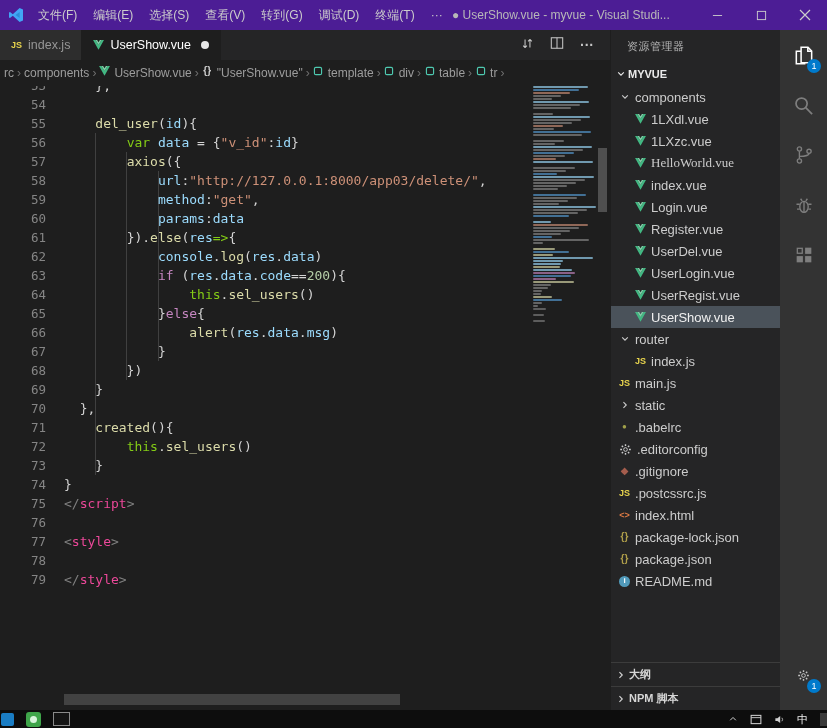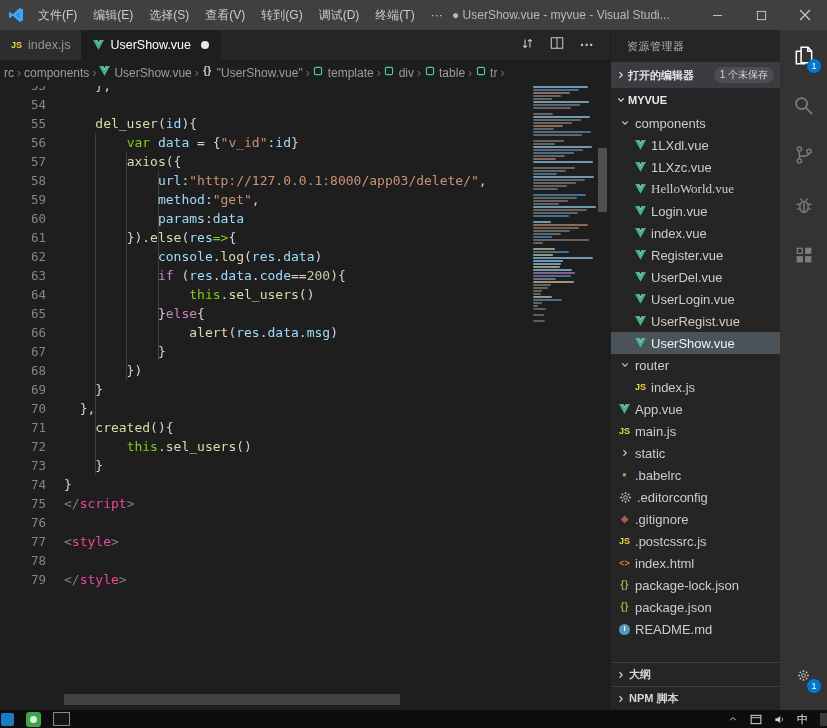--- a/index.html
+++ b/index.html
@@ -1,21 +1,21 @@
 <!DOCTYPE html>
 <html><head>
 <meta charset="utf-8">
 <style>
   *{margin:0;padding:0;box-sizing:border-box;}
   html,body{width:827px;height:728px;overflow:hidden;background:#1e1e1e;
     font-family:"Liberation Sans","DejaVu Sans",sans-serif;}
   .window{position:relative;width:827px;height:728px;background:#1e1e1e;}
 
   
-  .titlebar{position:absolute;left:0;top:0;width:827px;height:30px;background:#404040;
+  .titlebar{position:absolute;left:0;top:0;width:827px;height:30px;background:#4c1d95;
     display:flex;align-items:center;color:#cccccc;font-size:12px;z-index:5;}
   .logo{margin:0 6px 0 8px;display:flex;align-items:center;}
   .menus{display:flex;}
   .menu-item{padding:0 8px;line-height:30px;white-space:nowrap;}
   .window-title{position:absolute;left:452px;top:0;width:238px;height:30px;line-height:30px;
     color:#b8b8b8;font-size:12px;white-space:nowrap;overflow:hidden;}
   .win-controls{position:absolute;right:0;top:0;display:flex;}
   .win-btn{width:44px;height:30px;display:flex;align-items:center;justify-content:center;color:#cccccc;}
 
   
@@ -433,29 +433,20 @@
         <div class="mm-line" style="width: 11.35px; background: rgb(128, 128, 128);"></div>
         <div class="mm-line" style="width: 0px; background: rgb(138, 138, 138);"></div>
         <div class="mm-line" style="width: 12.4px; background: rgb(128, 128, 128);"></div>
       </div>
     <div class="vthumb"></div>
     <div class="hthumb"></div>
   </div>
 
   <div class="sidebar">
     <div class="sb-title">资源管理器</div>
-    <div class="oe-header">
-      <span class="ic">
-          <svg width="10" height="10" viewBox="0 0 16 16" fill="none" stroke="currentColor" stroke-width="1.8">
-            <path d="M5.5 3.5 10 8l-4.5 4.5"></path>
-          </svg>
-        </span>
-      <span>打开的编辑器</span>
-      <span class="oe-badge">1 个未保存</span>
-    </div>
     <div class="proj-header">
       <span class="ic">
           <svg width="10" height="10" viewBox="0 0 16 16" fill="none" stroke="currentColor" stroke-width="1.8">
             <path d="M3.5 5.5 8 10l4.5-4.5"></path>
           </svg>
         </span>
       <span>MYVUE</span>
     </div>
     <div class="tree" id="tree">
         <div class="trow" style="padding-left: 8px;">
@@ -493,30 +484,30 @@
           </span>
           <span class="tlabel">HelloWorld.vue</span>
         </div>
         <div class="trow" style="padding-left: 24px;">
           <span class="ic ic-vue">
             <svg width="11" height="10" viewBox="0 0 12 11">
               <path fill="#42b883" d="M0 0h2.6L6 5.5 9.4 0H12L6 10.6z"></path>
               <path fill="#7fd0a8" d="M2.6 0h1.9L6 2.5 7.5 0h1.9L6 5.5z"></path>
             </svg>
           </span>
+          <span class="tlabel">index.vue</span>
+        </div>
+        <div class="trow" style="padding-left: 24px;">
+          <span class="ic ic-vue">
+            <svg width="11" height="10" viewBox="0 0 12 11">
+              <path fill="#42b883" d="M0 0h2.6L6 5.5 9.4 0H12L6 10.6z"></path>
+              <path fill="#7fd0a8" d="M2.6 0h1.9L6 2.5 7.5 0h1.9L6 5.5z"></path>
+            </svg>
+          </span>
           <span class="tlabel">Login.vue</span>
-        </div>
-        <div class="trow" style="padding-left: 24px;">
-          <span class="ic ic-vue">
-            <svg width="11" height="10" viewBox="0 0 12 11">
-              <path fill="#42b883" d="M0 0h2.6L6 5.5 9.4 0H12L6 10.6z"></path>
-              <path fill="#7fd0a8" d="M2.6 0h1.9L6 2.5 7.5 0h1.9L6 5.5z"></path>
-            </svg>
-          </span>
-          <span class="tlabel">index.vue</span>
         </div>
         <div class="trow" style="padding-left: 24px;">
           <span class="ic ic-vue">
             <svg width="11" height="10" viewBox="0 0 12 11">
               <path fill="#42b883" d="M0 0h2.6L6 5.5 9.4 0H12L6 10.6z"></path>
               <path fill="#7fd0a8" d="M2.6 0h1.9L6 2.5 7.5 0h1.9L6 5.5z"></path>
             </svg>
           </span>
           <span class="tlabel">Register.vue</span>
         </div>
@@ -560,29 +551,20 @@
           <span class="ic ic-chevron-down">
             <svg width="10" height="10" viewBox="0 0 16 16" fill="none" stroke="currentColor" stroke-width="1.8">
               <path d="M3.5 5.5 8 10l4.5-4.5"></path>
             </svg>
           </span>
           <span class="tlabel">router</span>
         </div>
         <div class="trow" style="padding-left: 24px;">
           <span class="ic ic-js" style="color: rgb(232, 212, 77); font-size: 9px; font-weight: bold;">JS</span>
           <span class="tlabel">index.js</span>
-        </div>
-        <div class="trow" style="padding-left: 8px;">
-          <span class="ic ic-vue">
-            <svg width="11" height="10" viewBox="0 0 12 11">
-              <path fill="#42b883" d="M0 0h2.6L6 5.5 9.4 0H12L6 10.6z"></path>
-              <path fill="#7fd0a8" d="M2.6 0h1.9L6 2.5 7.5 0h1.9L6 5.5z"></path>
-            </svg>
-          </span>
-          <span class="tlabel">App.vue</span>
         </div>
         <div class="trow" style="padding-left: 8px;">
           <span class="ic ic-js" style="color: rgb(232, 212, 77); font-size: 9px; font-weight: bold;">JS</span>
           <span class="tlabel">main.js</span>
         </div>
         <div class="trow" style="padding-left: 8px;">
           <span class="ic ic-chevron-right">
             <svg width="10" height="10" viewBox="0 0 16 16" fill="none" stroke="currentColor" stroke-width="1.8">
               <path d="M5.5 3.5 10 8l-4.5 4.5"></path>
             </svg>

